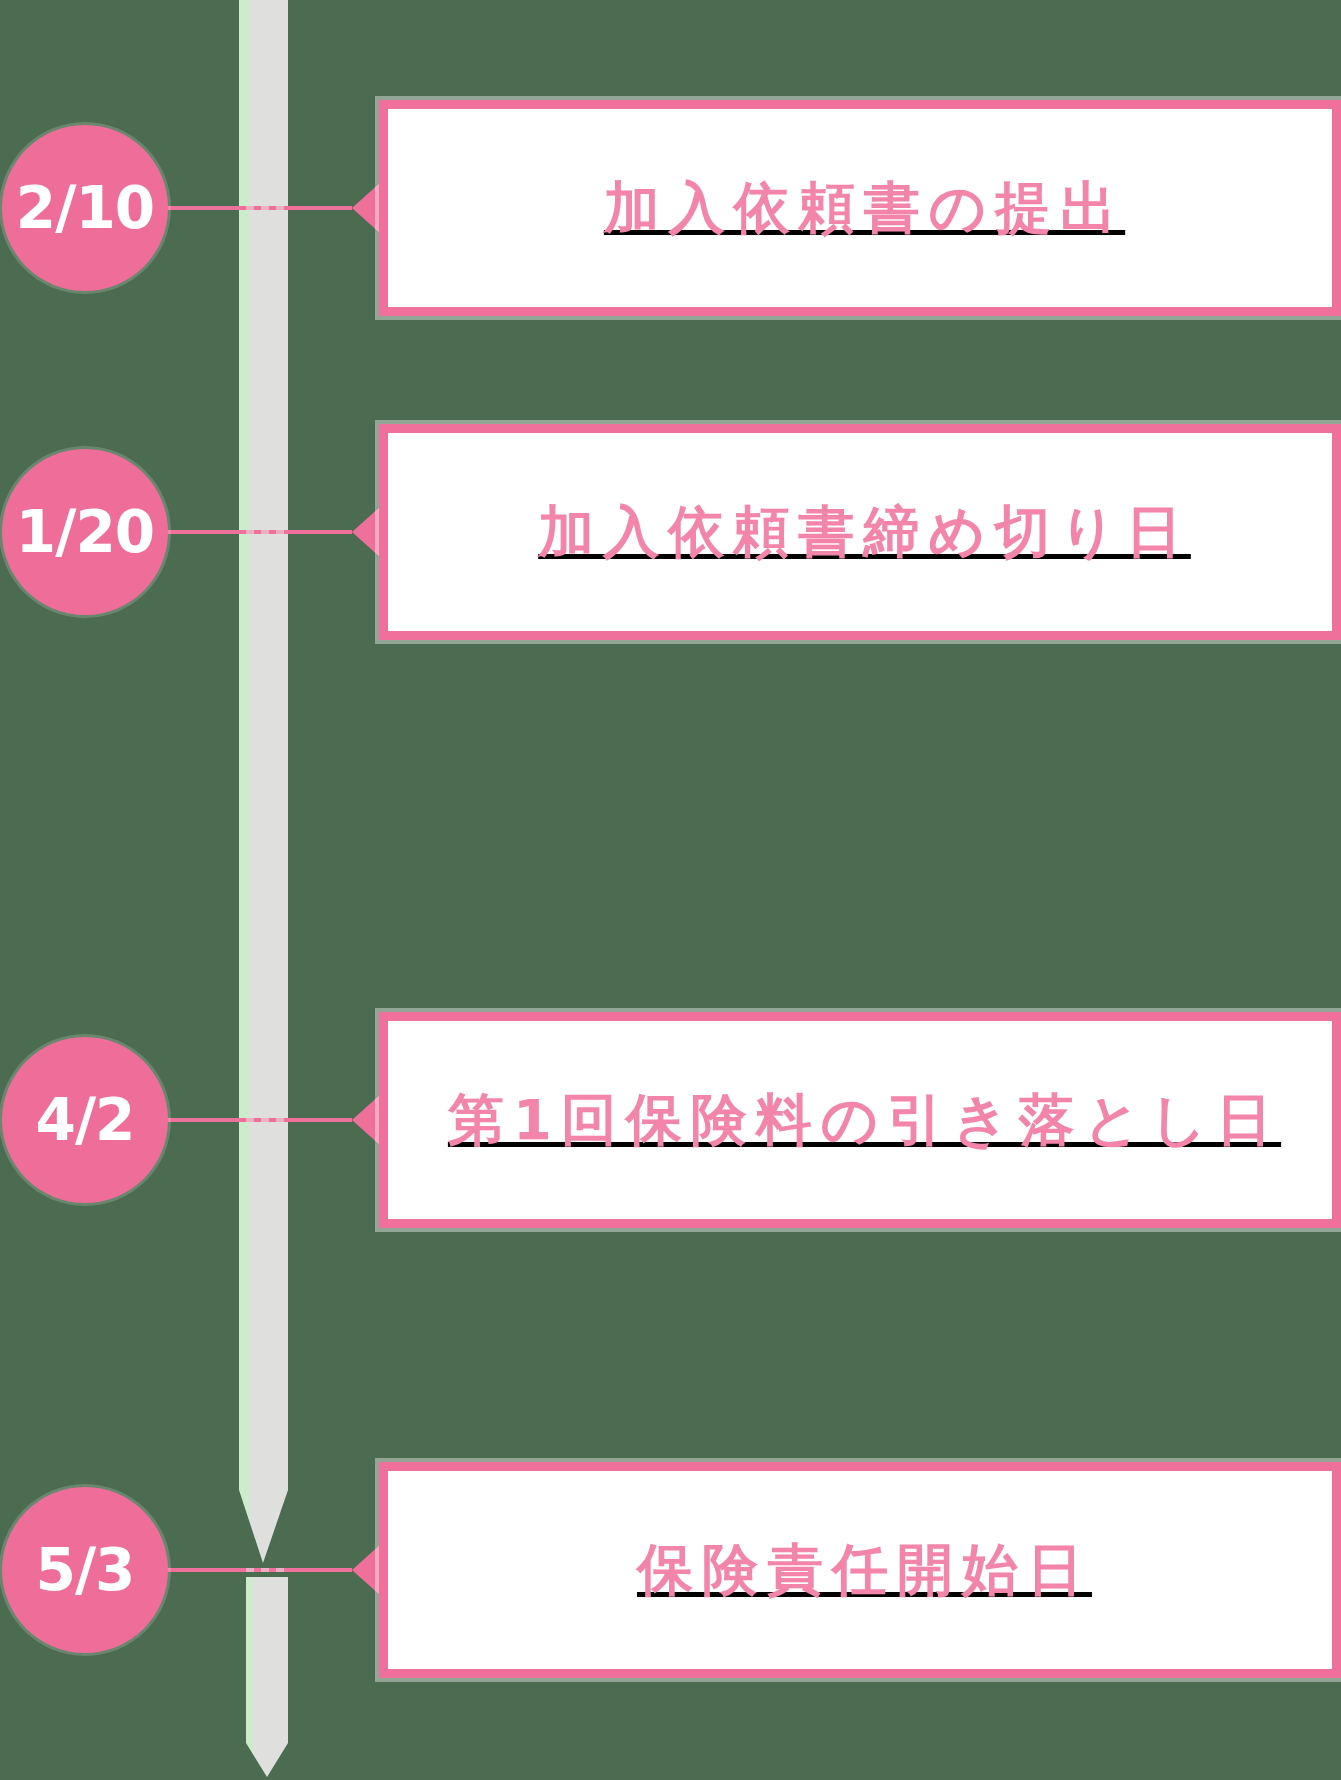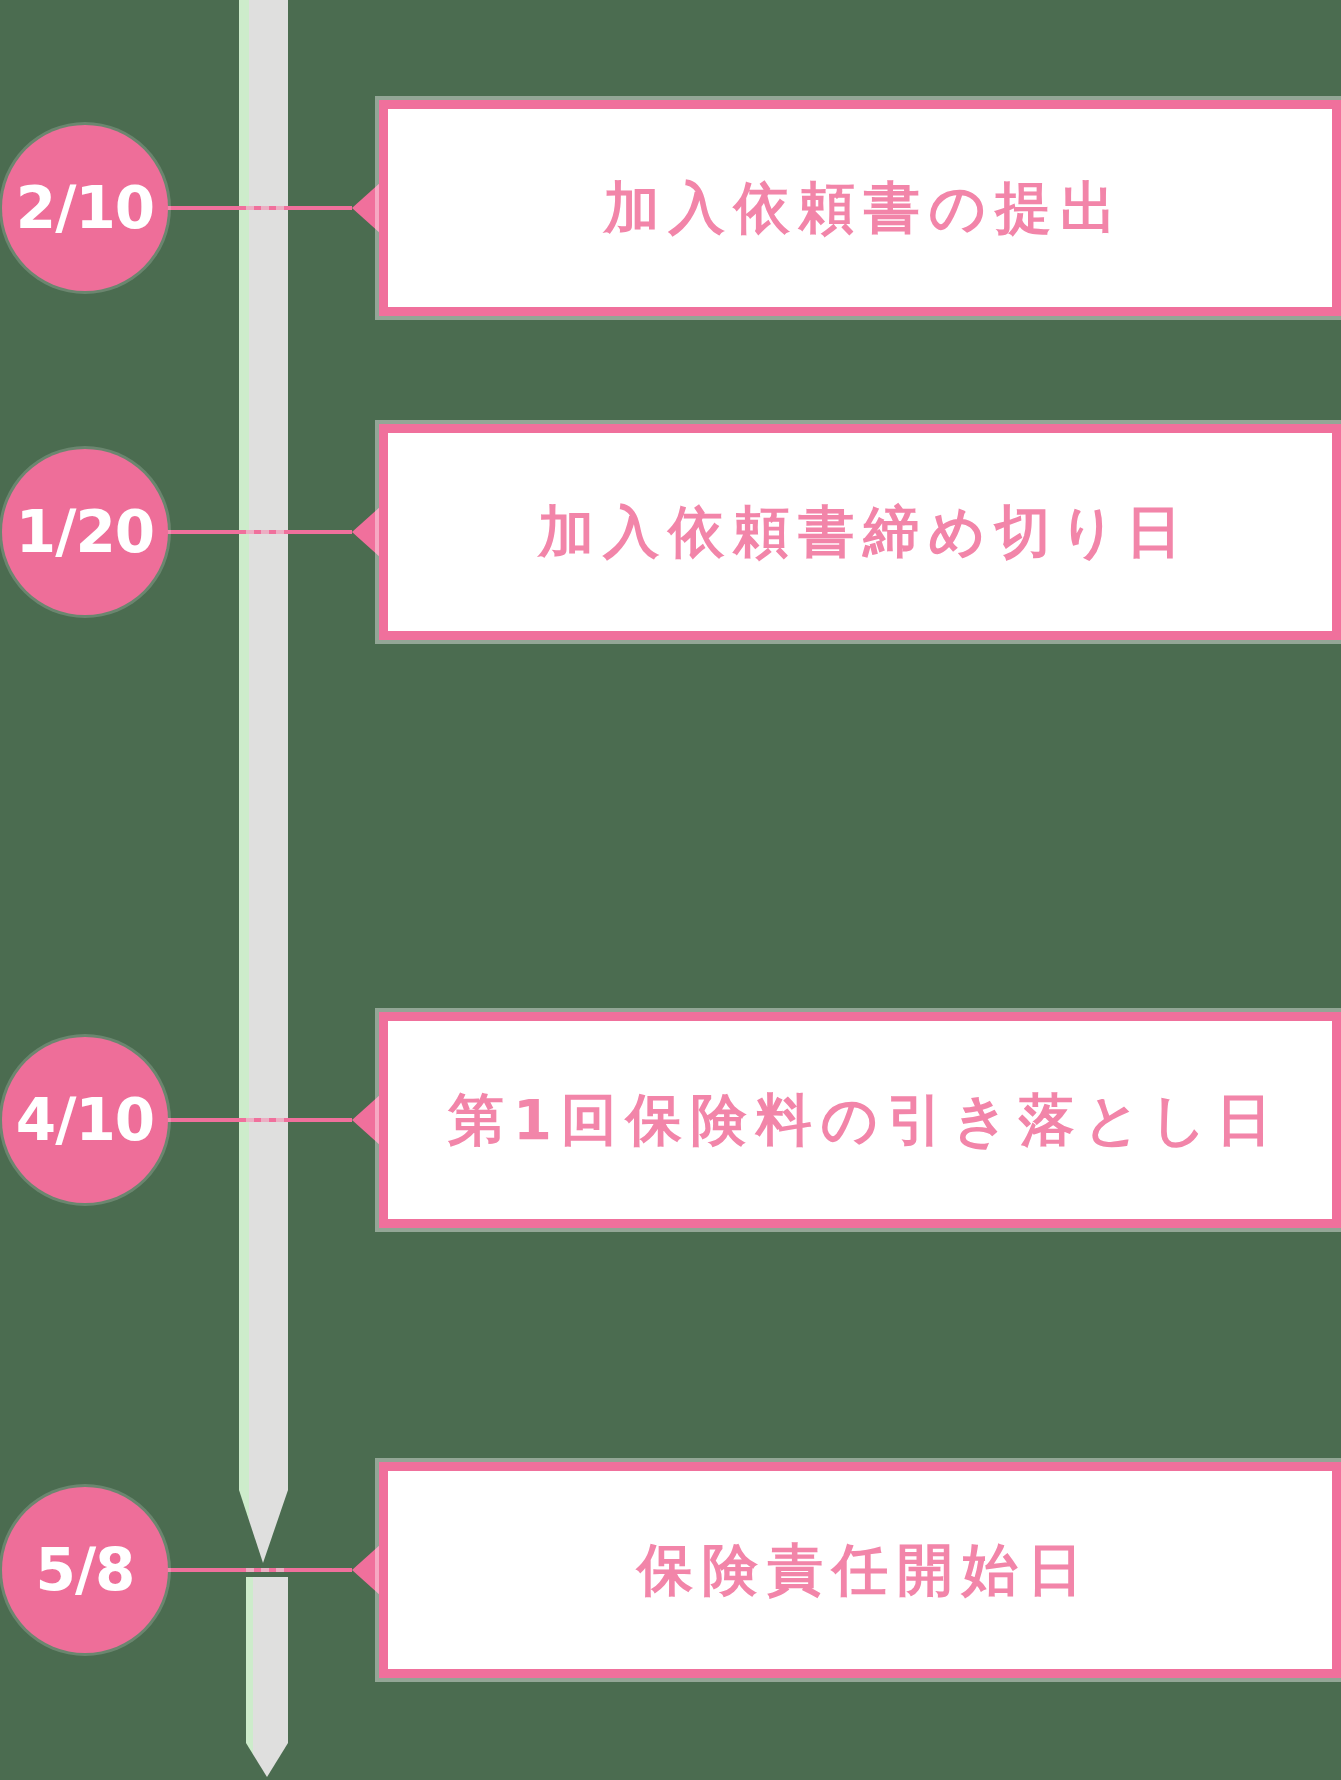--- a/index.html
+++ b/index.html
@@ -82,21 +82,21 @@
     line-height: 1;
   }
   .event-box {
     position: absolute;
     left: 379px; right: 0;
     top: -108px; height: 216px;
     box-sizing: border-box;
     background: #ffffff;
     border: 9px solid var(--pink-border);
     outline: 4px solid rgba(255,255,255,0.40);
-    display: flex; align-items: center; justify-content: center;
+    display: flex; align-items: center; justify-content: center; text-decoration: underline;
   }
   .event-text {
     color: var(--pink-text);
     font-size: 56px;
     font-weight: bold;
     letter-spacing: 9px;
     text-indent: 9px;
     line-height: 1.2;
     white-space: nowrap;
   }
@@ -131,32 +131,32 @@
     <div class="event-box">
       <span class="event-text">加入依頼書締め切り日</span>
     </div>
   </div>
 
   <div class="row row-2">
     <div class="connector-line"></div>
     <div class="connector-dash"></div>
     <div class="arrowhead"></div>
     <div class="date-circle">
-      <span class="date-text">4/10</span>
+      <span class="date-text">4/2</span>
     </div>
     <div class="event-box">
       <span class="event-text">第1回保険料の引き落とし日</span>
     </div>
   </div>
 
   <div class="row row-3">
     <div class="connector-line"></div>
     <div class="connector-dash"></div>
     <div class="arrowhead"></div>
     <div class="date-circle">
-      <span class="date-text">5/8</span>
+      <span class="date-text">5/3</span>
     </div>
     <div class="event-box">
       <span class="event-text">保険責任開始日</span>
     </div>
   </div>
 
 </div>
 
 </body></html>

